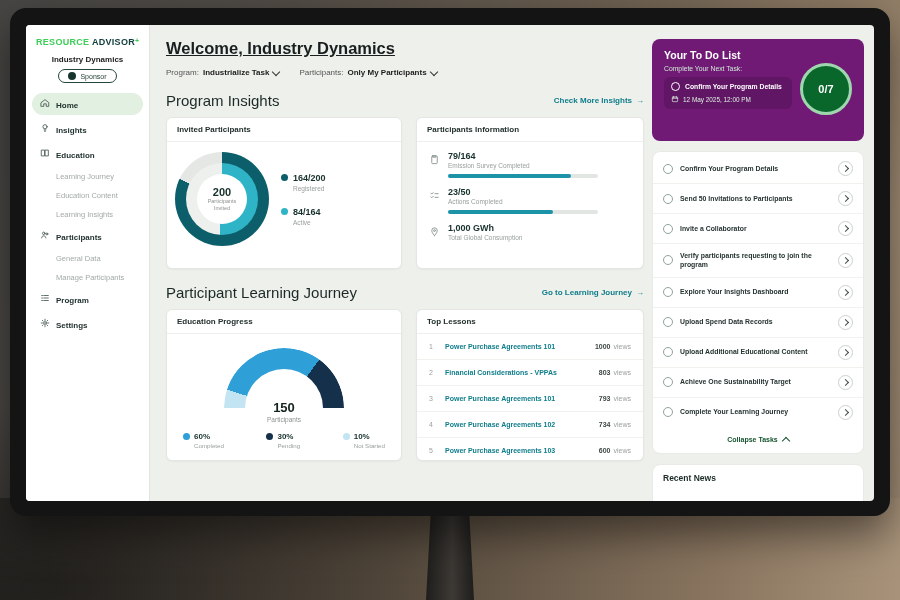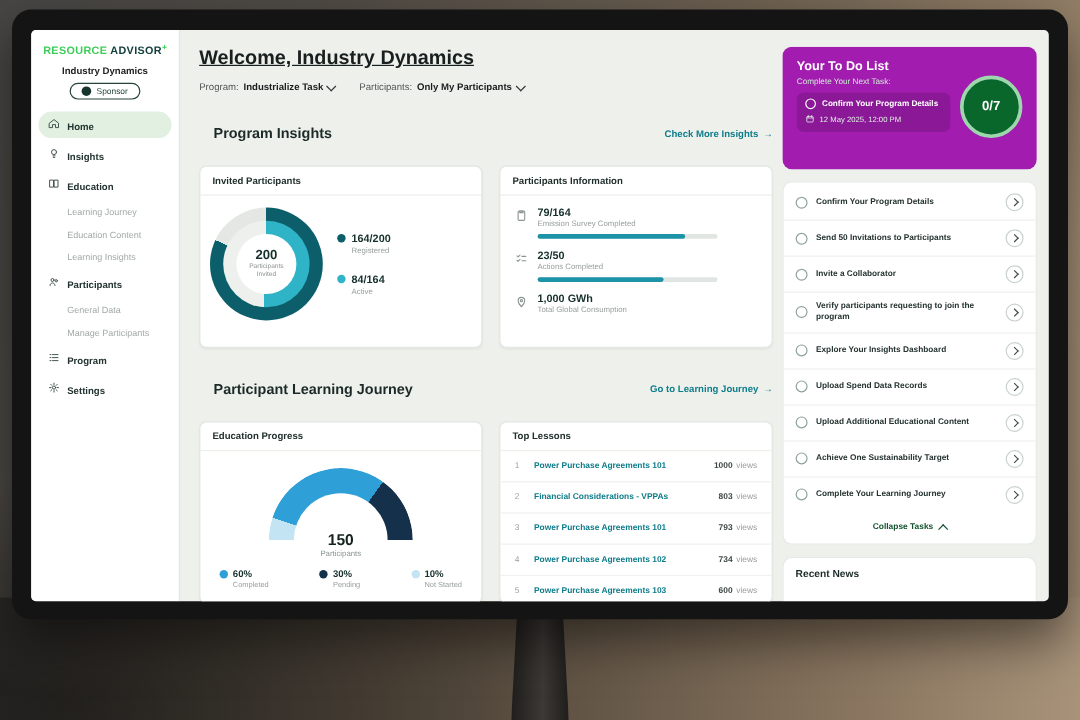--- a/index.html
+++ b/index.html
@@ -37,21 +37,21 @@
 
   
   .main{position:absolute;left:140px;top:0;width:478px;}
   .title{font-size:16.5px;font-weight:bold;color:#181f1e;margin:14px 0 0;text-decoration:underline;}
   .filters{display:flex;align-items:center;gap:20px;margin-top:10px;font-size:8px;color:#555;}
   .filter{display:flex;align-items:center;gap:4px;cursor:pointer;}
   .filter .val{font-weight:bold;color:#1c1c1c;}
   .chev{width:5px;height:5px;border-right:1.3px solid #333;border-bottom:1.3px solid #333;
     transform:rotate(45deg);margin-top:-2px;}
   .sec{display:flex;justify-content:space-between;align-items:center;margin-top:15px;}
-  .sec h2{font-size:12px;font-weight:bold;color:#1b2a27;margin:12px;}
+  .sec h2{font-size:15px;font-weight:normal;color:#1b2a27;margin:0;}
   .seclink{display:flex;gap:4px;align-items:center;font-size:8px;font-weight:bold;color:#0e7d8a;cursor:pointer;}
   .cards{display:flex;gap:14px;margin-top:8px;}
   .card{background:#fff;border:1px solid #e3e6e1;border-radius:6px;box-shadow:0 1px 2px rgba(0,0,0,.04);box-sizing:border-box;}
   .card h3{margin:0;padding:7px 10px;font-size:8px;font-weight:bold;color:#22302d;border-bottom:1px solid #edefeb;}
   .card1,.card3{width:236px;height:152px;}
   .card2,.card4{width:228px;height:152px;}
 
   .c1body{display:flex;align-items:center;padding:10px 8px;}
   .donut{position:relative;width:94px;height:94px;border-radius:50%;background:#e4e7e3;}
   .donut-inner{position:absolute;inset:11px;border-radius:50%;background:#eef0ed;}
@@ -86,21 +86,21 @@
     border-bottom:1px solid #f0f2ee;font-size:7px;cursor:pointer;}
   .lesson:last-child{border-bottom:none;}
   .lesson .rk{color:#9aa19d;width:8px;flex:none;}
   .lesson .nm{color:#0e7d8a;flex:1;font-weight:bold;}
   .lesson .vv{color:#3c4744;font-weight:bold;}
   .lesson .vs{color:#9aa19d;margin-left:3px;}
 
   
   .rightpanel{position:absolute;right:10px;top:14px;width:212px;bottom:0;overflow:hidden;
     display:flex;flex-direction:column;gap:10px;}
-  .todo-green{position:relative;background:#a21caf;border-radius:8px;min-height:102px;color:#fff;
+  .todo-green{position:relative;background:#701a75;border-radius:8px;min-height:102px;color:#fff;
     padding:10px 12px;box-sizing:border-box;flex:none;}
   .todo-green h2{margin:0;font-size:10.5px;font-weight:bold;}
   .todo-sub{font-size:6.8px;color:#cfe9d6;margin-top:4px;}
   .next-box{margin-top:5px;background:rgba(0,0,0,.14);border-radius:6px;padding:5px 7px;width:128px;box-sizing:border-box;}
   .next-row{display:flex;gap:5px;align-items:center;font-size:6.8px;font-weight:bold;}
   .next-circ{width:7px;height:7px;border:1.2px solid #fff;border-radius:50%;flex:none;}
   .next-date{display:flex;gap:4px;align-items:center;font-size:6.4px;color:#dff0e3;margin-top:4px;}
   .next-date svg{width:8px;height:8px;flex:none;}
   .ring{position:absolute;right:12px;top:24px;width:52px;height:52px;border-radius:50%;
     background:#0a672c;border:3px solid #9ed7ae;display:flex;align-items:center;justify-content:center;

